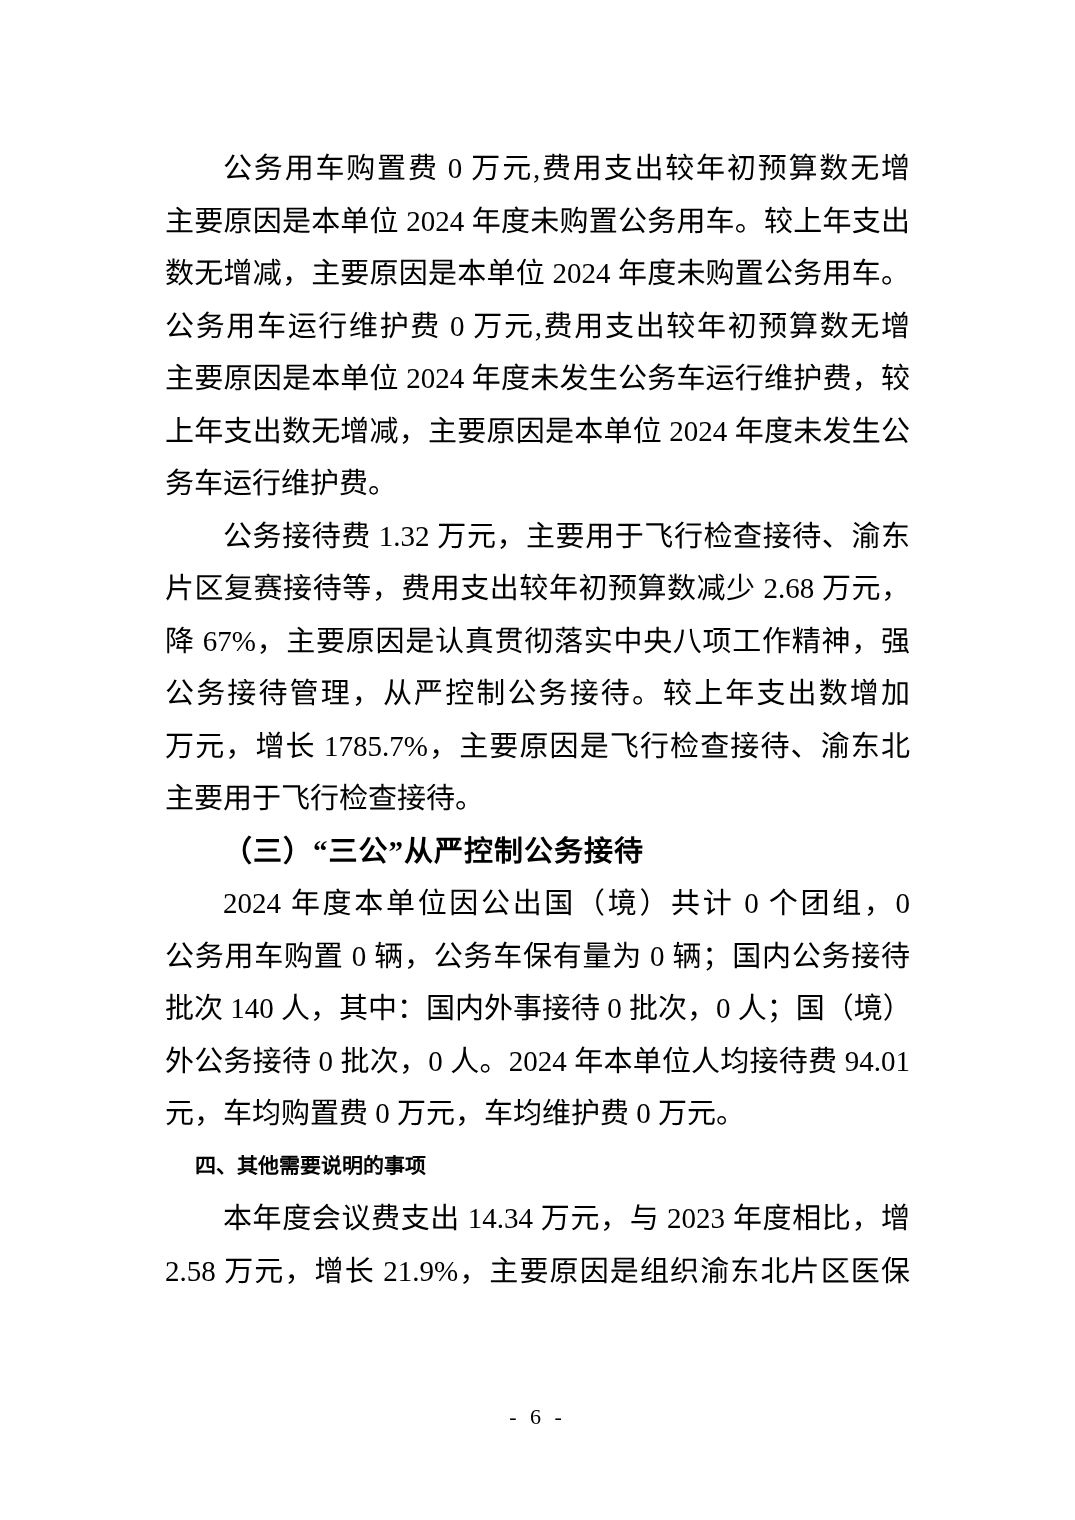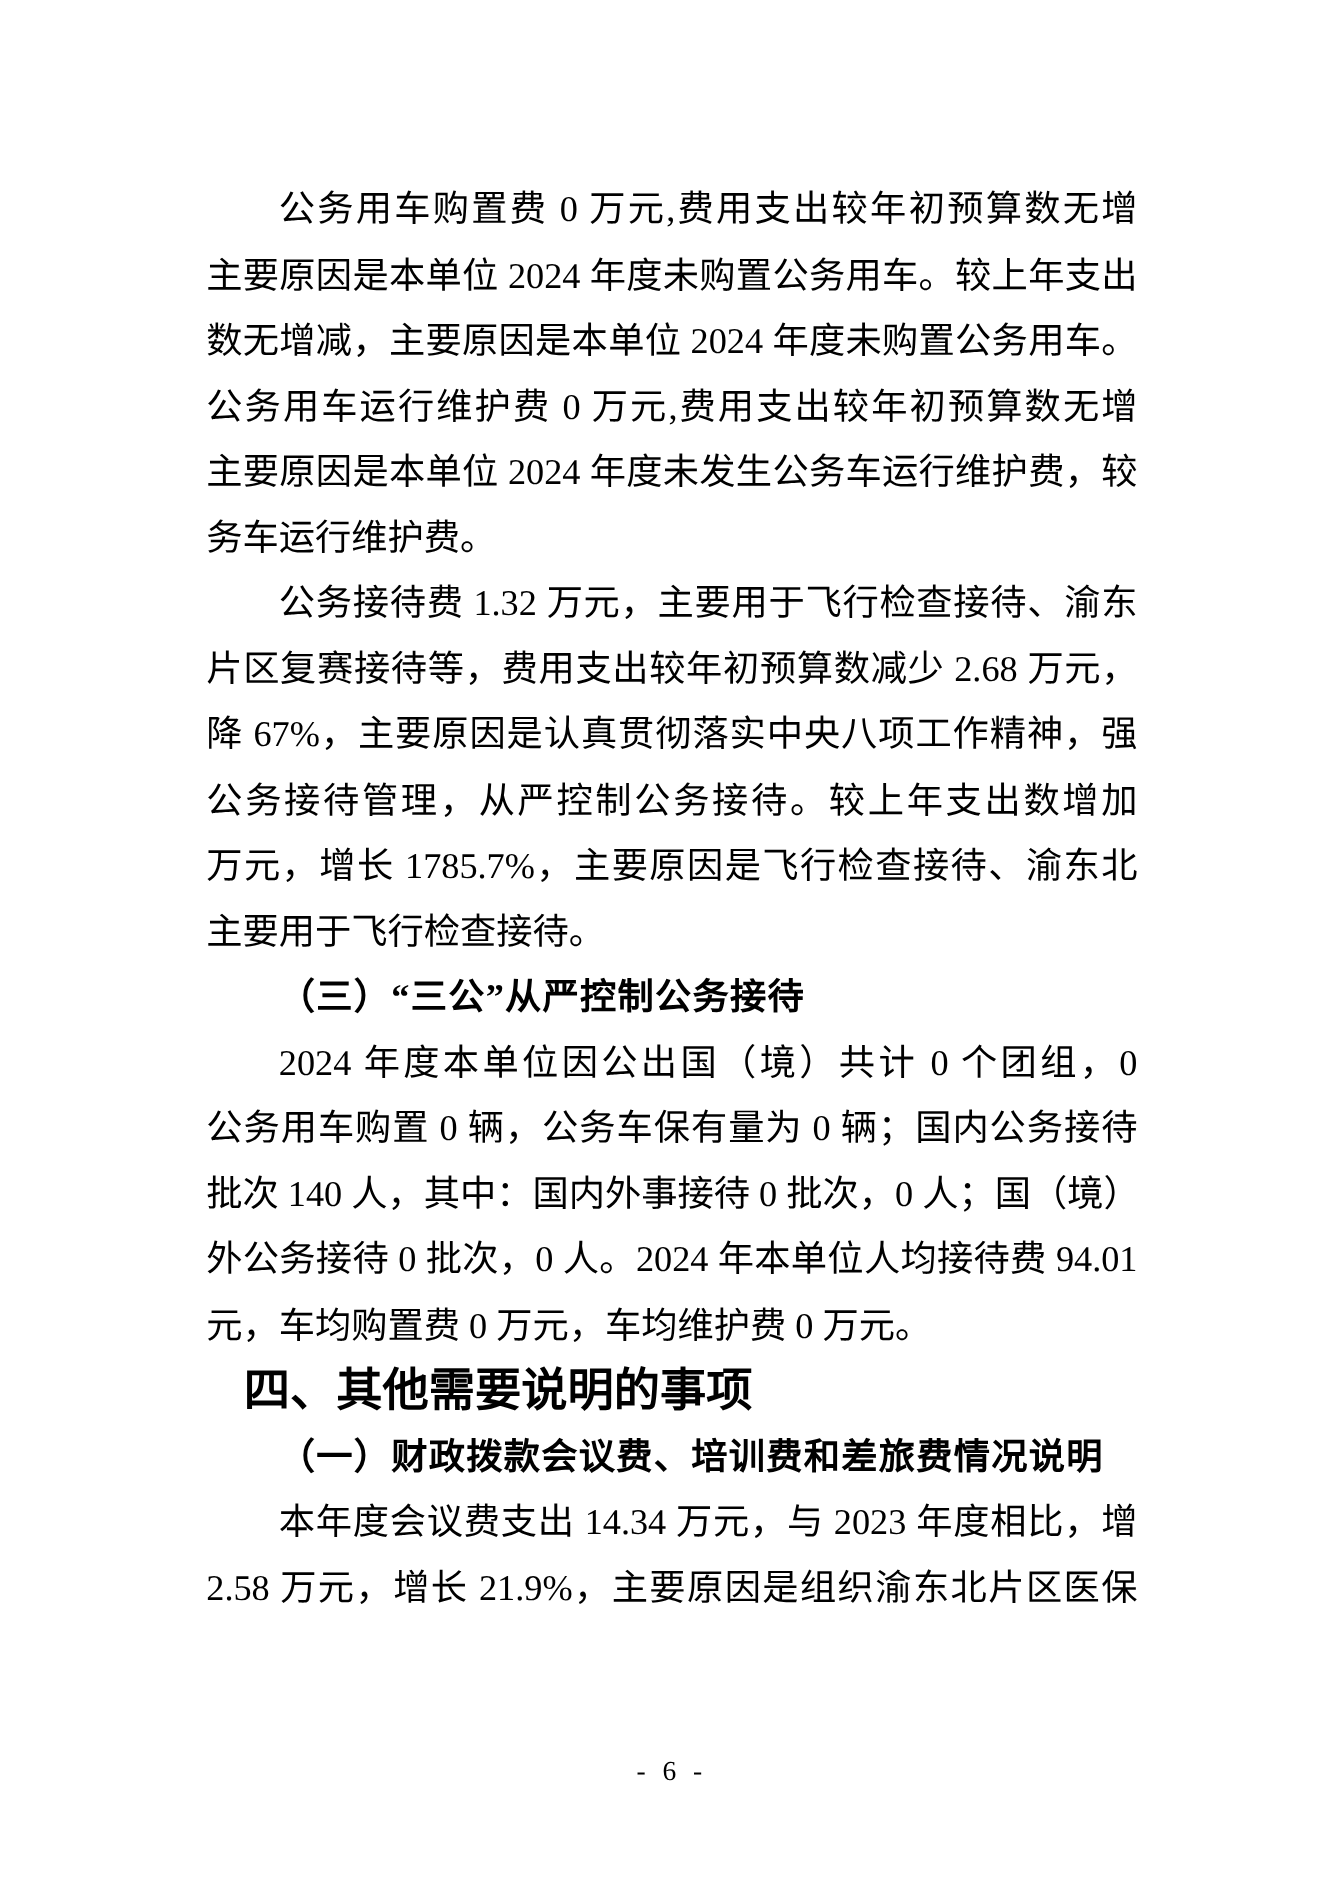--- a/index.html
+++ b/index.html
@@ -41,22 +41,22 @@
   }
   .line.indent-small {
     padding-left: 30px;
   }
   .block.heading-kaiti .line {
     font-weight: bold;
     letter-spacing: 1px;
   }
   .block.heading-hei .line {
     font-weight: bold;
-    font-size: 37px;
-    font-family: Liberation Sans, sans-serif;
+    font-size: 21px;
+    font-family: Liberation Serif, serif;
   }
   .footer {
     position: absolute;
     left: 0;
     top: 1404px;
     width: 1075px;
     text-align: center;
   }
   .footer span {
     font-size: 22px;
@@ -69,20 +69,21 @@
 <body>
 
 <div class="page">
   <div class="content" id="doc-content">
       <div class="block body">
         <div class="line indent-body">公务用车购置费 0 万元,费用支出较年初预算数无增减，</div>
         <div class="line">主要原因是本单位 2024 年度未购置公务用车。较上年支出</div>
         <div class="line">数无增减，主要原因是本单位 2024 年度未购置公务用车。</div>
         <div class="line">公务用车运行维护费 0 万元,费用支出较年初预算数无增减，</div>
         <div class="line">主要原因是本单位 2024 年度未发生公务车运行维护费，较</div>
+        <div class="line">上年支出数无增减，主要原因是本单位 2024 年度未发生公</div>
         <div class="line nofill">务车运行维护费。</div>
       </div>
       <div class="block body">
         <div class="line indent-body">公务接待费 1.32 万元，主要用于飞行检查接待、渝东北</div>
         <div class="line">片区复赛接待等，费用支出较年初预算数减少 2.68 万元，下</div>
         <div class="line">降 67%，主要原因是认真贯彻落实中央八项工作精神，强化</div>
         <div class="line">公务接待管理，从严控制公务接待。较上年支出数增加 1.25</div>
         <div class="line">万元，增长 1785.7%，主要原因是飞行检查接待、渝东北片</div>
         <div class="line nofill">主要用于飞行检查接待。</div>
       </div>
@@ -92,23 +93,20 @@
       <div class="block body">
         <div class="line indent-body">2024 年度本单位因公出国（境）共计 0 个团组，0 人；</div>
         <div class="line">公务用车购置 0 辆，公务车保有量为 0 辆；国内公务接待 10</div>
         <div class="line">批次 140 人，其中：国内外事接待 0 批次，0 人；国（境）</div>
         <div class="line">外公务接待 0 批次，0 人。2024 年本单位人均接待费 94.01</div>
         <div class="line nofill">元，车均购置费 0 万元，车均维护费 0 万元。</div>
       </div>
       <div class="block heading-hei">
         <div class="line nofill indent-small">四、其他需要说明的事项</div>
       </div>
-      <div class="block heading-kaiti">
-        <div class="line nofill indent-body">（一）财政拨款会议费、培训费和差旅费情况说明</div>
-      </div>
       <div class="block body">
         <div class="line indent-body">本年度会议费支出 14.34 万元，与 2023 年度相比，增加</div>
         <div class="line">2.58 万元，增长 21.9%，主要原因是组织渝东北片区医保监</div>
       </div>
     </div>
   <div class="footer">
     <span>- 6 -</span>
   </div>
 </div>
 

